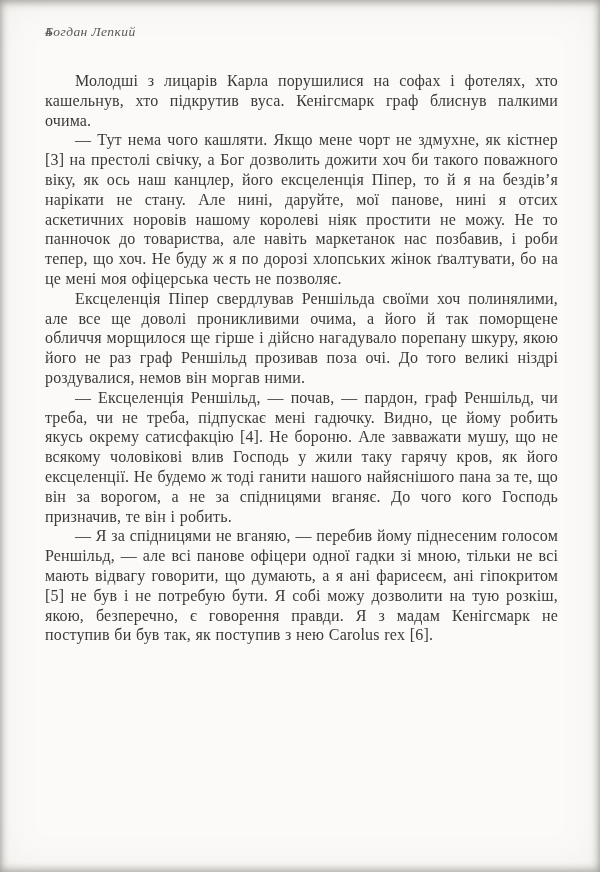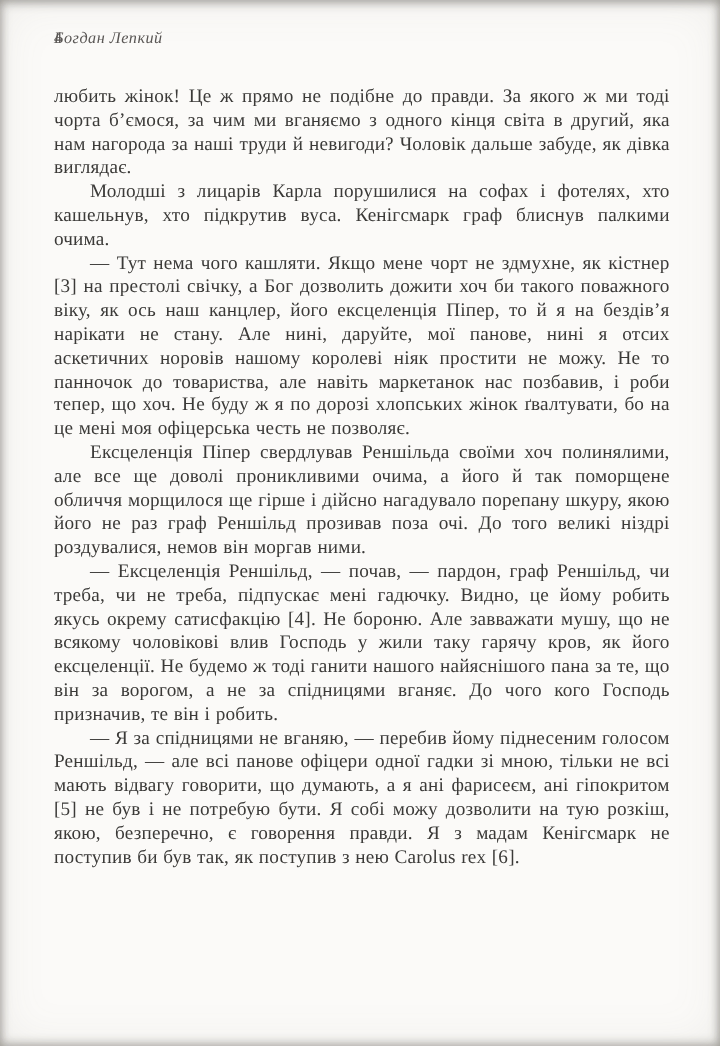--- a/index.html
+++ b/index.html
@@ -71,20 +71,19 @@
 </head>
 <body>
 
 <div class="page">
   <div class="header">
     <span class="page-num">4</span>
     <span class="running-title">Богдан Лепкий</span>
   </div>
 
   <div class="body-text">
-    <p class="first">любить жінок! Це ж прямо не подібне до правди. За якого ж ми тоді чорта б’ємося, за чим ми вганяємо з одного кінця світа в другий, яка нам нагорода за наші труди й невигоди? Чоловік дальше забуде, як дівка виглядає.</p>
     <p>Молодші з лицарів Карла порушилися на софах і фотелях, хто кашельнув, хто підкрутив вуса. Кенігсмарк граф блиснув палкими очима.</p>
     <p>— Тут нема чого кашляти. Якщо мене чорт не здмухне, як кістнер [3] на престолі свічку, а Бог дозволить дожити хоч би такого поважного віку, як ось наш канцлер, його ексцеленція Піпер, то й я на бездів’я нарікати не стану. Але нині, даруйте, мої панове, нині я отсих аскетичних норовів нашому королеві ніяк простити не можу. Не то панночок до товариства, але навіть маркетанок нас позбавив, і роби тепер, що хоч. Не буду ж я по дорозі хлопських жінок ґвалтувати, бо на це мені моя офіцерська честь не позволяє.</p>
     <p>Ексцеленція Піпер свердлував Реншільда своїми хоч полинялими, але все ще доволі проникливими очима, а його й так поморщене обличчя морщилося ще гірше і дійсно нагадувало порепану шкуру, якою його не раз граф Реншільд прозивав поза очі. До того великі ніздрі роздувалися, немов він моргав ними.</p>
     <p>— Ексцеленція Реншільд, — почав, — пардон, граф Реншільд, чи треба, чи не треба, підпускає мені гадючку. Видно, це йому робить якусь окрему сатисфакцію [4]. Не бороню. Але завважати мушу, що не всякому чоловікові влив Господь у жили таку гарячу кров, як його ексцеленції. Не будемо ж тоді ганити нашого найяснішого пана за те, що він за ворогом, а не за спідницями вганяє. До чого кого Господь призначив, те він і робить.</p>
     <p>— Я за спідницями не вганяю, — перебив йому піднесеним голосом Реншільд, — але всі панове офіцери одної гадки зі мною, тільки не всі мають відвагу говорити, що думають, а я ані фарисеєм, ані гіпокритом [5] не був і не потребую бути. Я собі можу дозволити на тую розкіш, якою, безперечно, є говорення правди. Я з мадам Кенігсмарк не поступив би був так, як поступив з нею Carolus rex [6].</p>
   </div>
 </div>
 
 </body></html>

